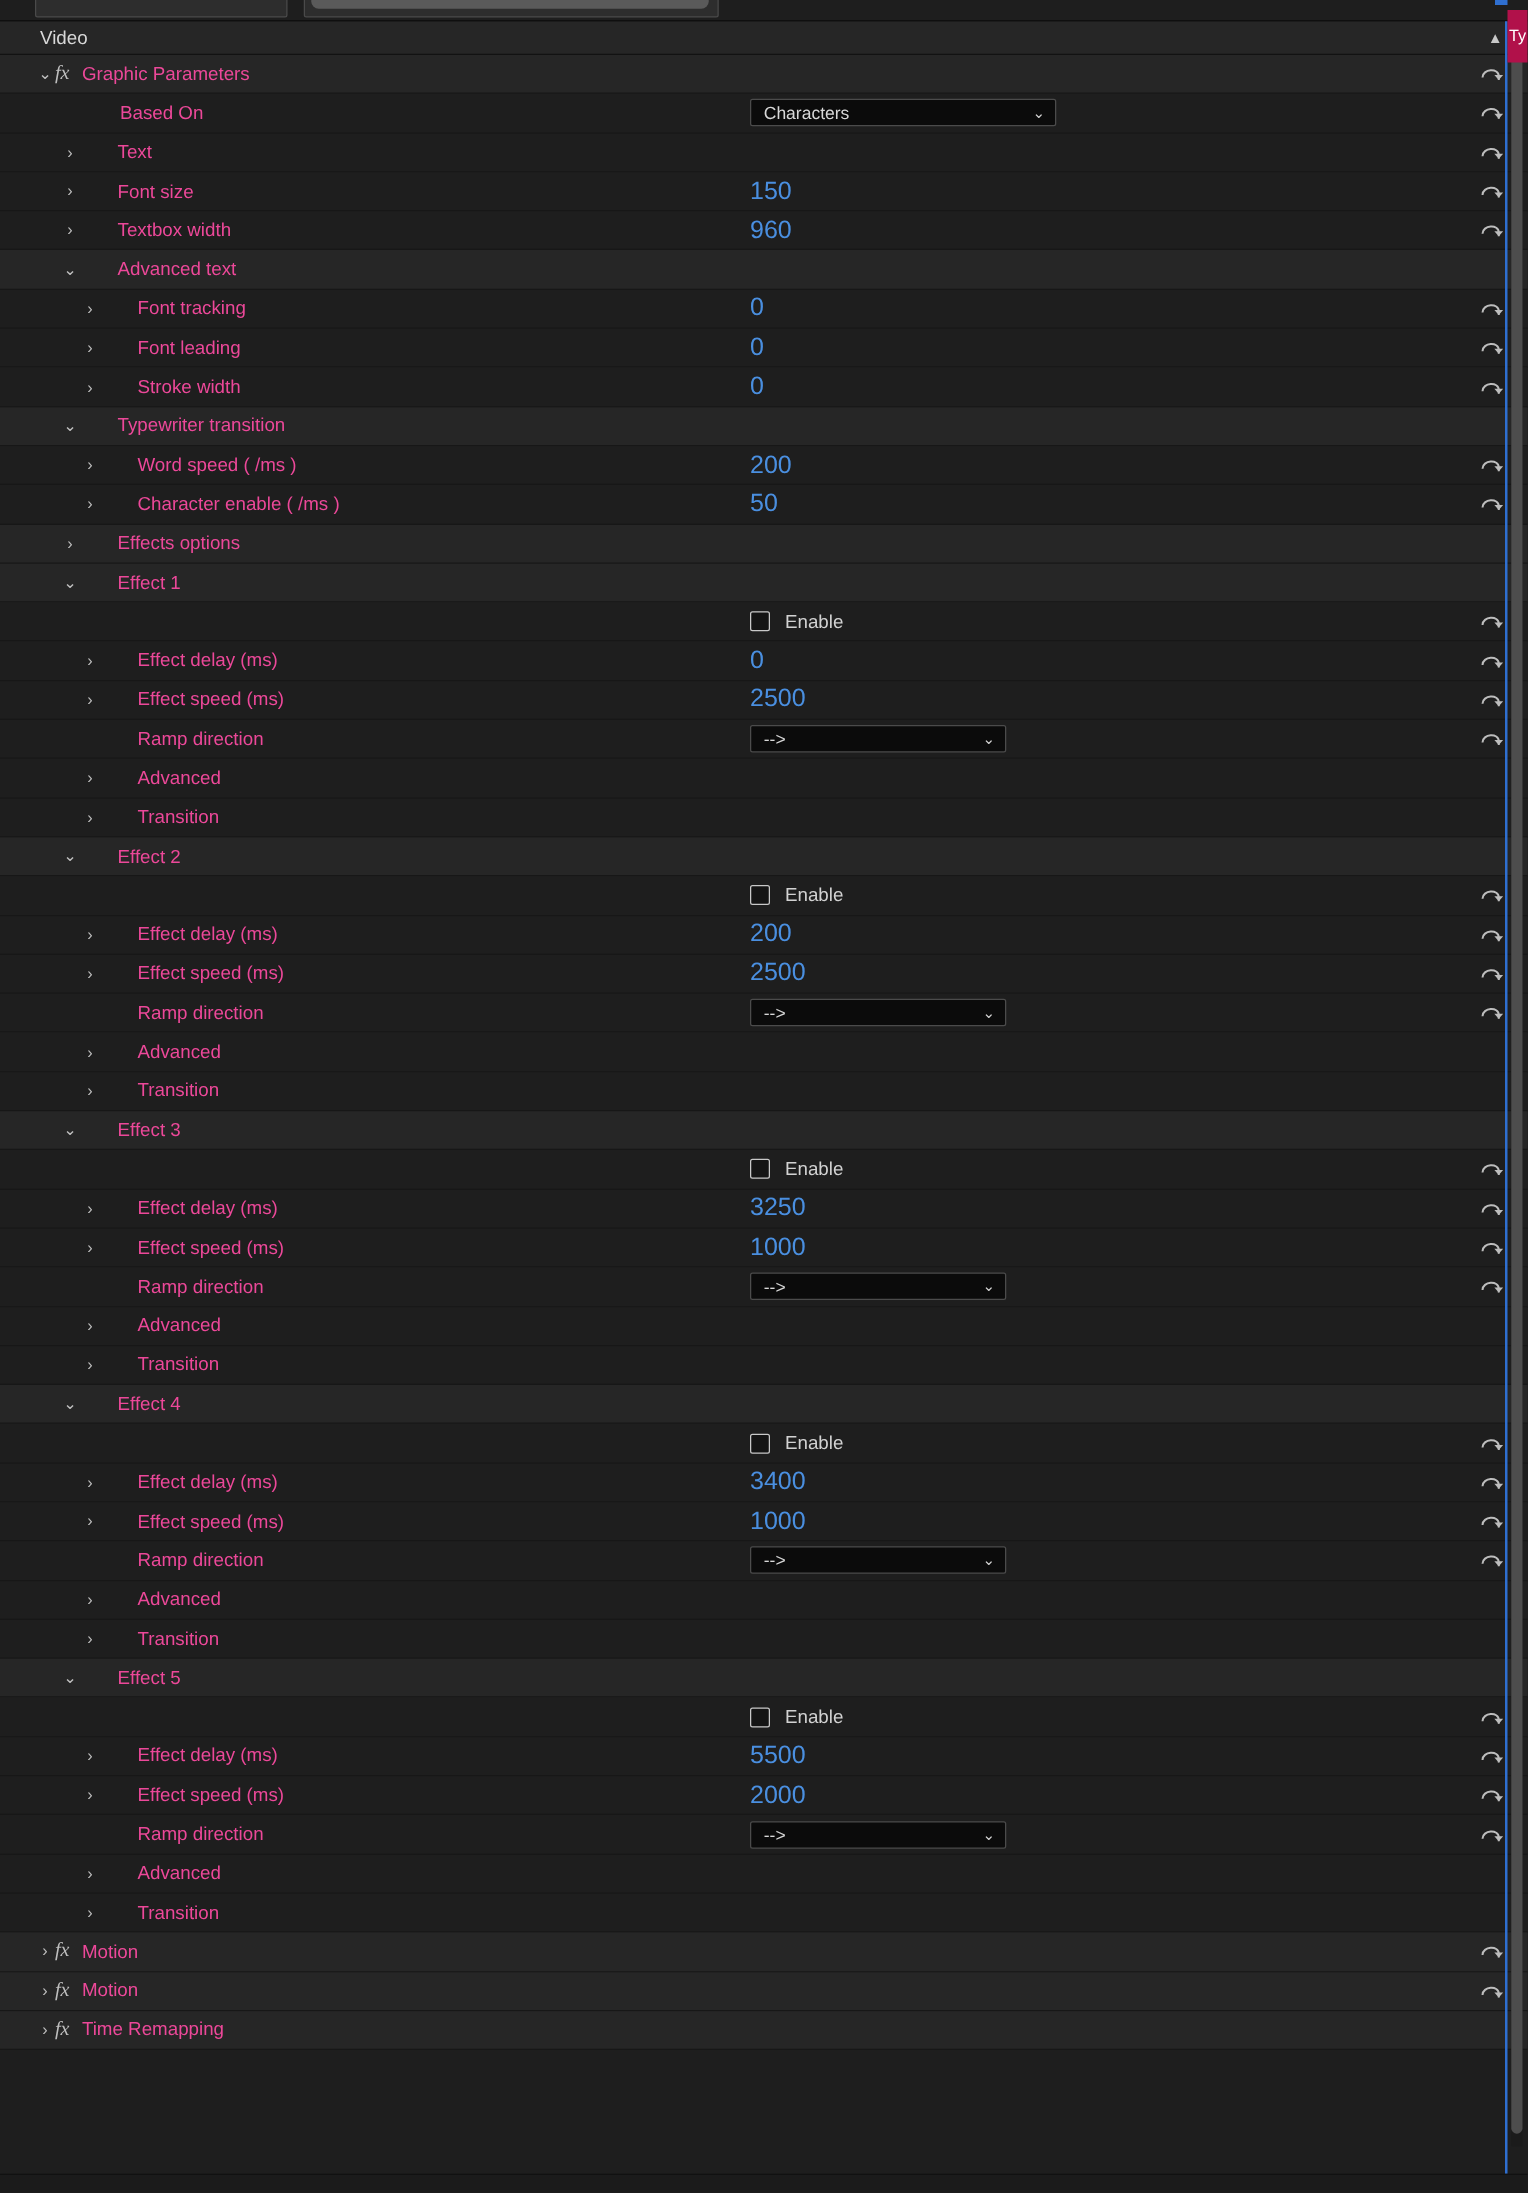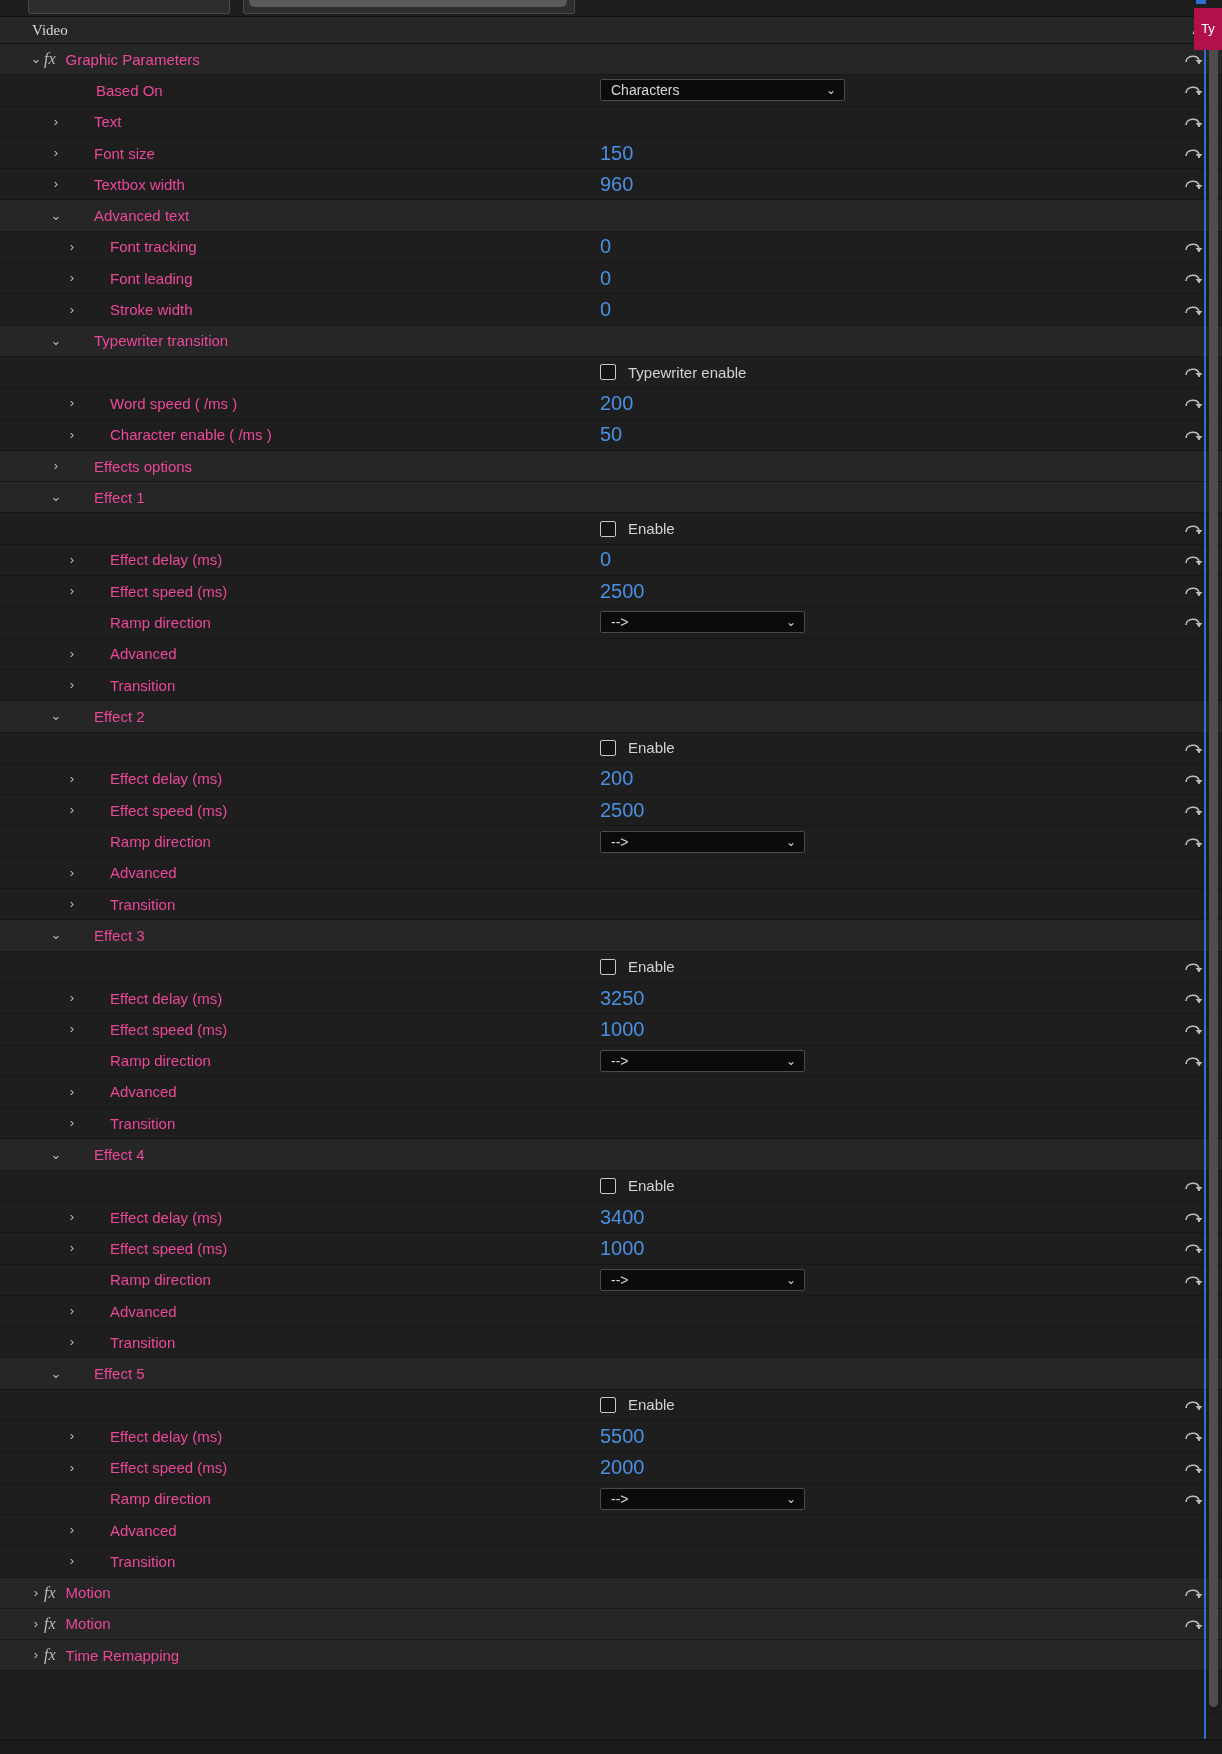--- a/index.html
+++ b/index.html
@@ -64,21 +64,20 @@
     align-items: center;
     height: 27px;
     background: #262626;
     border-bottom: 1px solid #121212;
     padding-left: 32px;
     box-sizing: border-box;
   }
   .panel-header .title {
     font-size: 15px;
     color: #d8d8d8;
-    font-family: Liberation Serif, serif;
   }
   .panel-header .collapse {
     margin-left: auto;
     margin-right: 20px;
     color: #c8c8c8;
     font-size: 12px;
   }
 
   .rows {
     position: relative;
@@ -216,21 +215,21 @@
     right: 16px;
     top: 17px;
     bottom: 14px;
     width: 2px;
     background: #2f6fd0;
   }
   .ty-tab {
     position: absolute;
     right: 0;
     top: 8px;
-    width: 28px;
+    width: 16px;
     height: 42px;
     background: #b1114a;
     color: #fff;
     font-size: 13px;
     text-align: center;
     line-height: 42px;
     overflow: hidden;
   }
   .bottom-bar {
     position: absolute;
@@ -381,30 +380,20 @@
     </div>
 
 
     <div class="row group">
       <div class="spacer" style="width:48px"></div>
       <span class="twisty">⌄</span>
       <div class="spacer" style="width:30px"></div>
       <span class="label">Typewriter transition</span>
     </div>
 
-    <div class="row">
-      <span class="checkbox"></span>
-      <span class="check-label">Typewriter enable</span>
-      <span class="reset-icon">
-        <svg width="22" height="18" viewBox="0 0 22 18">
-            <path d="M4 12 C4 5, 17 4, 17 11 L17 14" stroke="#bdbdbd" stroke-width="1.6" fill="none"></path>
-            <path d="M17 14 l-3.5 -4 h7 z" fill="#bdbdbd"></path>
-          </svg>
-      </span>
-    </div>
 
     <div class="row">
       <div class="spacer" style="width:64px"></div>
       <span class="twisty">›</span>
       <div class="spacer" style="width:30px"></div>
       <span class="label">Word speed ( /ms )</span>
       <span class="value">200</span>
       <span class="reset-icon">
         <svg width="22" height="18" viewBox="0 0 22 18">
             <path d="M4 12 C4 5, 17 4, 17 11 L17 14" stroke="#bdbdbd" stroke-width="1.6" fill="none"></path>

